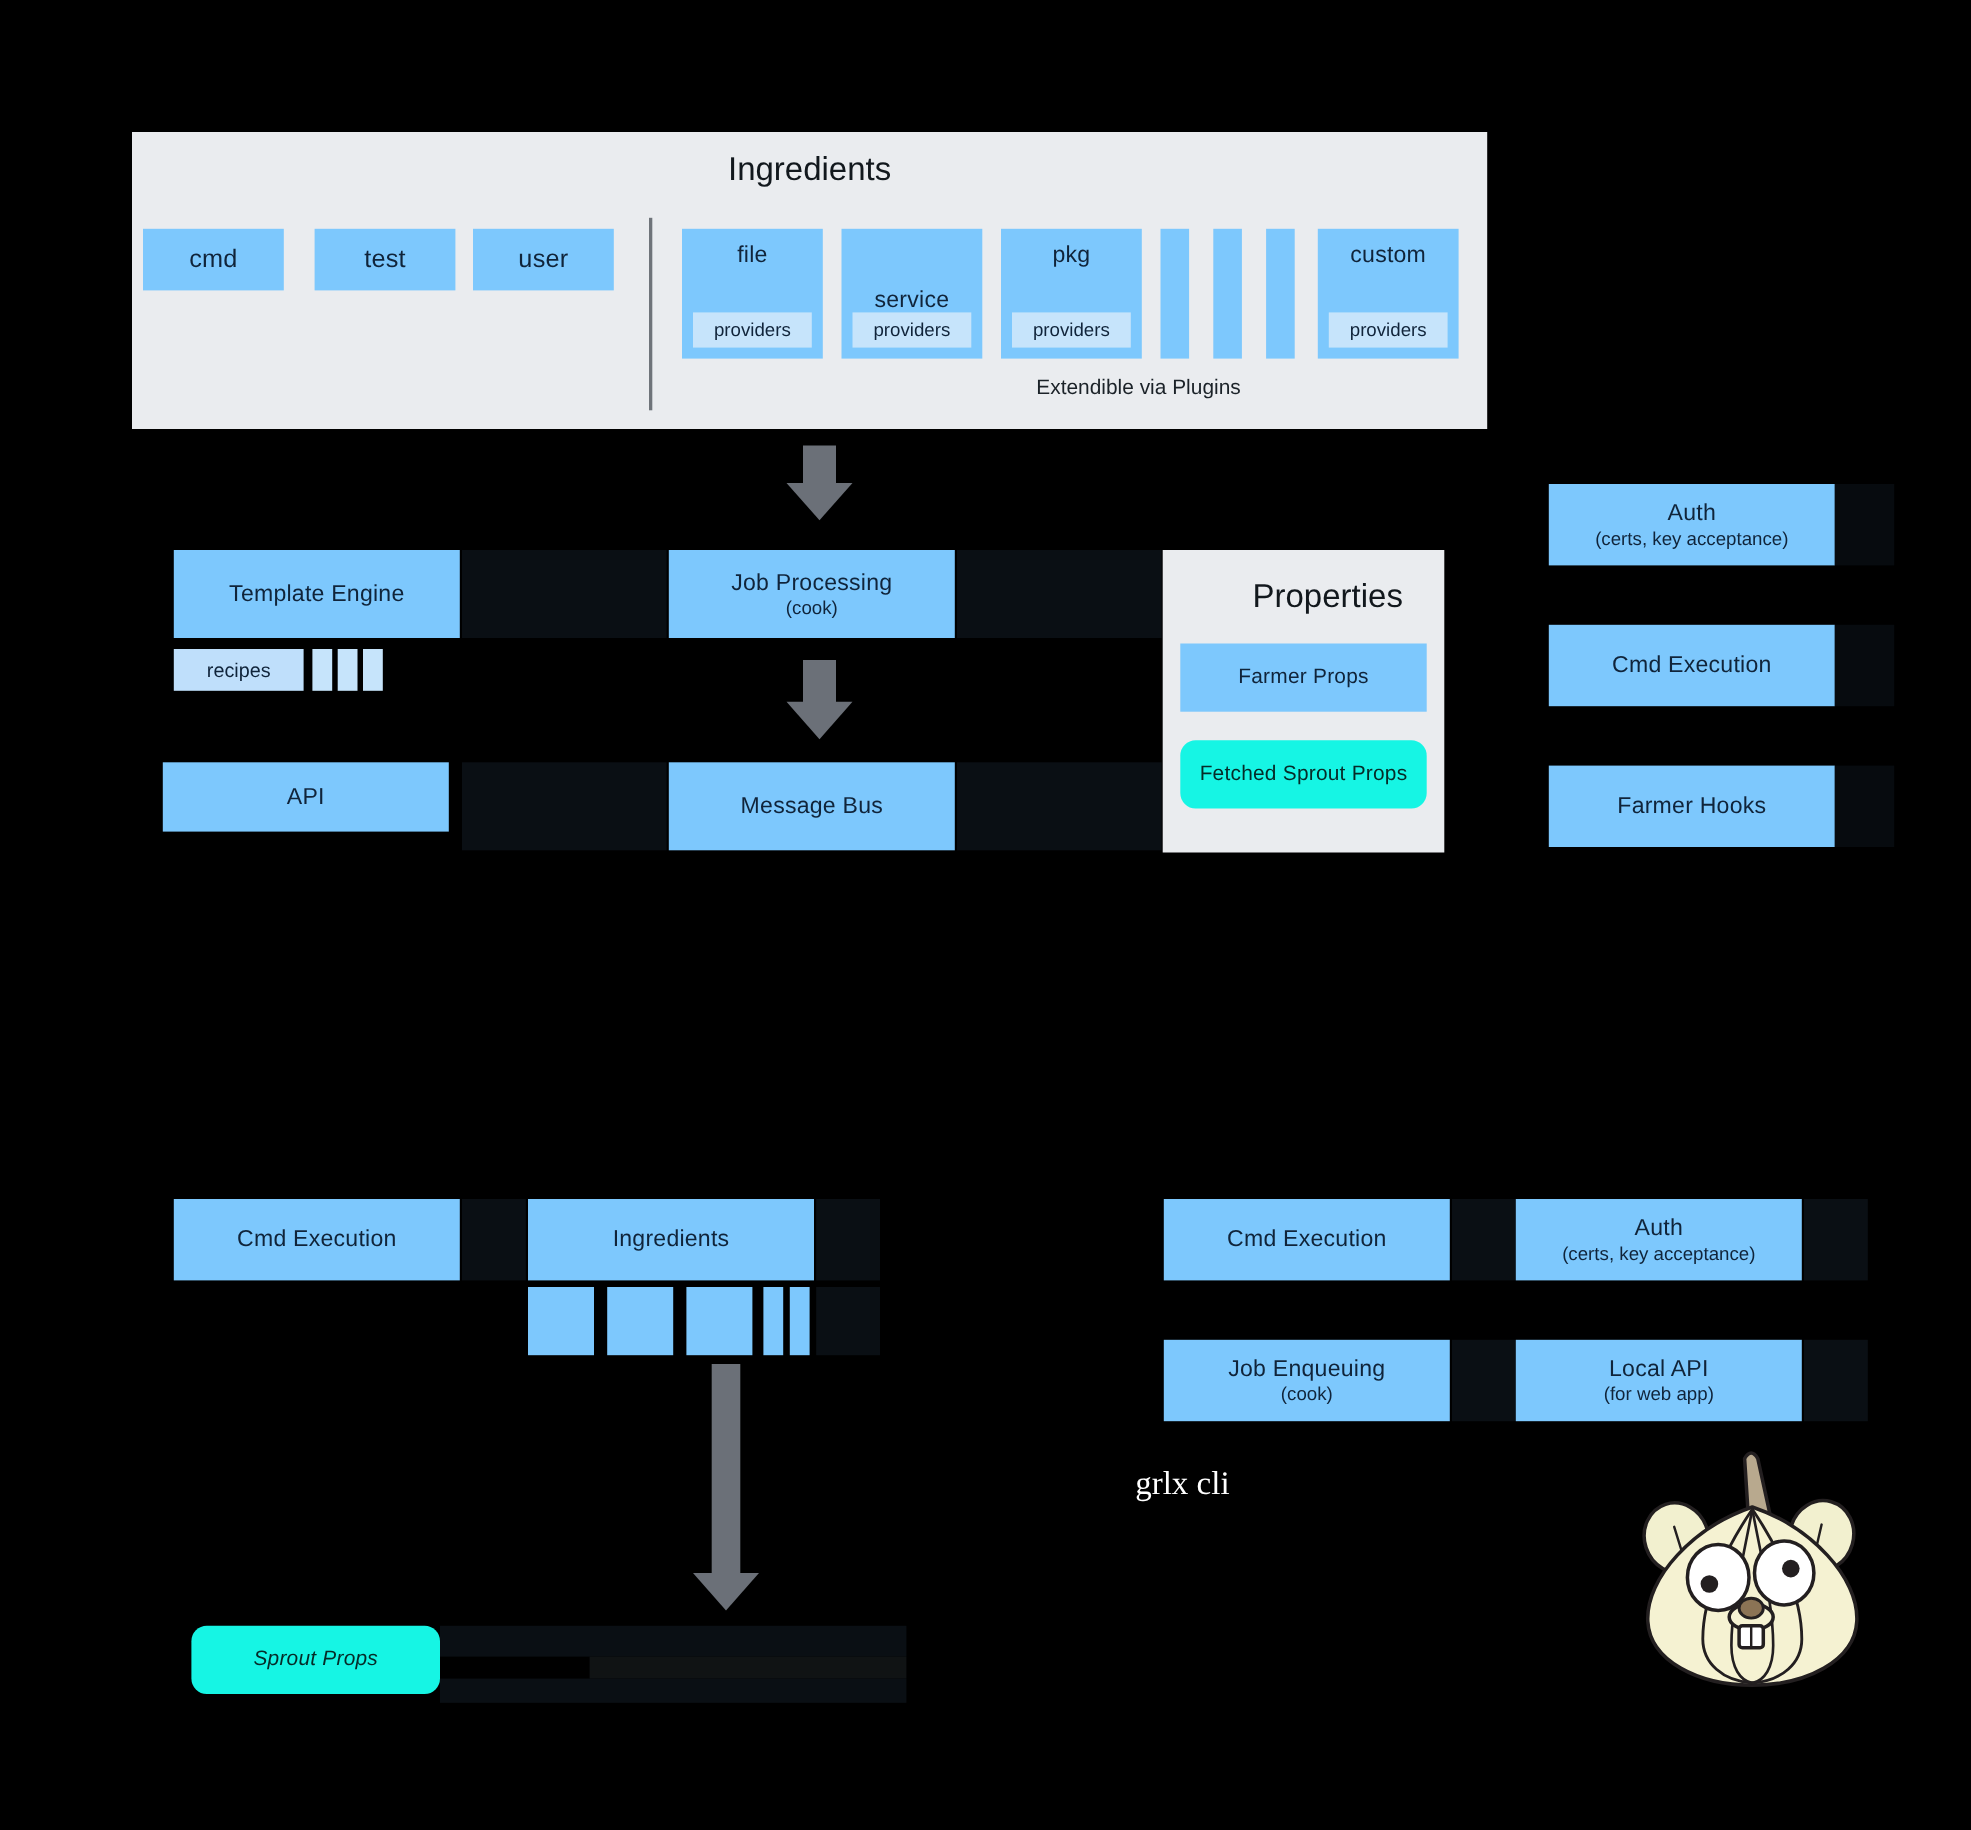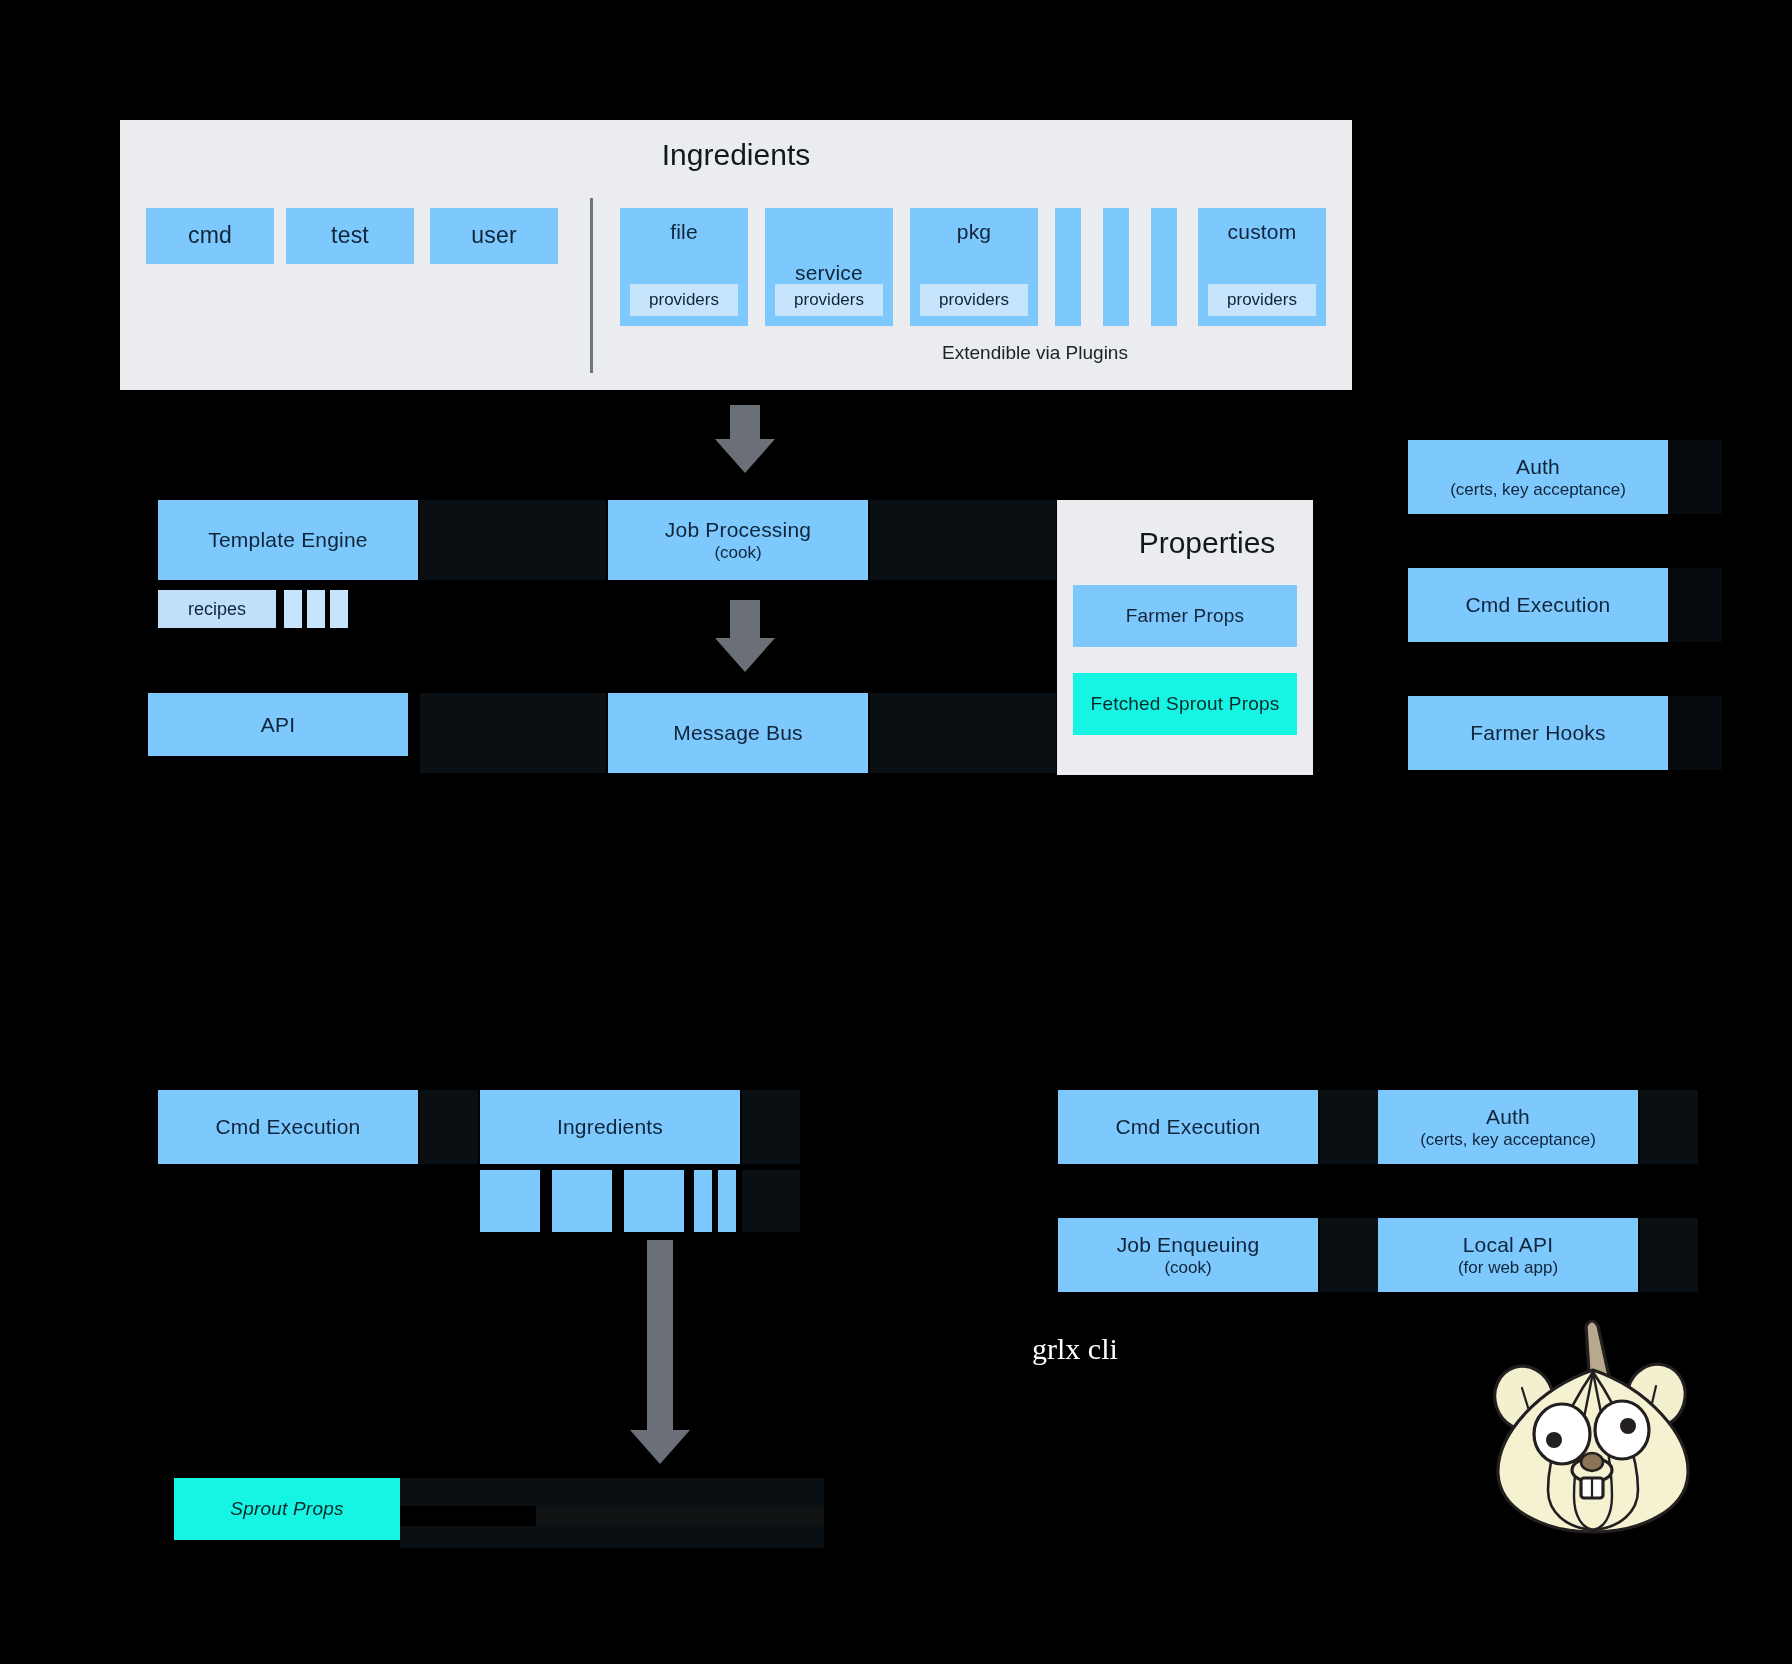--- a/index.html
+++ b/index.html
@@ -25,21 +25,21 @@
   .box.small .main{font-size:23px;}
   .box.tiny .main{font-size:19px;}
 
   
   .chip{
     background:#c6e4fb;color:#10243a;font-size:17px;
     display:flex;align-items:center;justify-content:center;
   }
   .chip.recipes{background:#bfdffb;font-size:18px;}
 
-  .cyan{background:#16f5e4;color:#062b28;}
+  .cyan{background:#16f5e4;color:#062b28;border-radius:14px;}
   .darkbox{background:#0a0f14;}
   .darkbox2{background:#070b0f;}
 
   .divider{background:#6f747a;}
   .caption{font-size:19px;color:#1b2228;}
   .title{font-size:30px;color:#12181d;font-weight:400;}
 
   .label-white{color:#ffffff;font-size:30px;font-family:"Liberation Serif","DejaVu Serif",serif;text-align:right;}
 
   
@@ -57,21 +57,21 @@
     border-bottom:26px solid transparent;border-left:30px solid #6b7078;
   }
 </style>
 </head>
 <body>
 
 <div class="abs panel" style="left:120px;top:120px;width:1232px;height:270px;">
 
   <div class="abs title" style="left:0;top:18px;width:1232px;text-align:center;">Ingredients</div>
 
-  <div class="abs box small" style="left:26px;top:88px;width:128px;height:56px;">
+  <div class="abs box small" style="left:10px;top:88px;width:128px;height:56px;">
     <span class="main">cmd</span>
   </div>
   <div class="abs box small" style="left:166px;top:88px;width:128px;height:56px;">
     <span class="main">test</span>
   </div>
   <div class="abs box small" style="left:310px;top:88px;width:128px;height:56px;">
     <span class="main">user</span>
   </div>
 
   <div class="abs divider" style="left:470px;top:78px;width:3px;height:175px;"></div>

